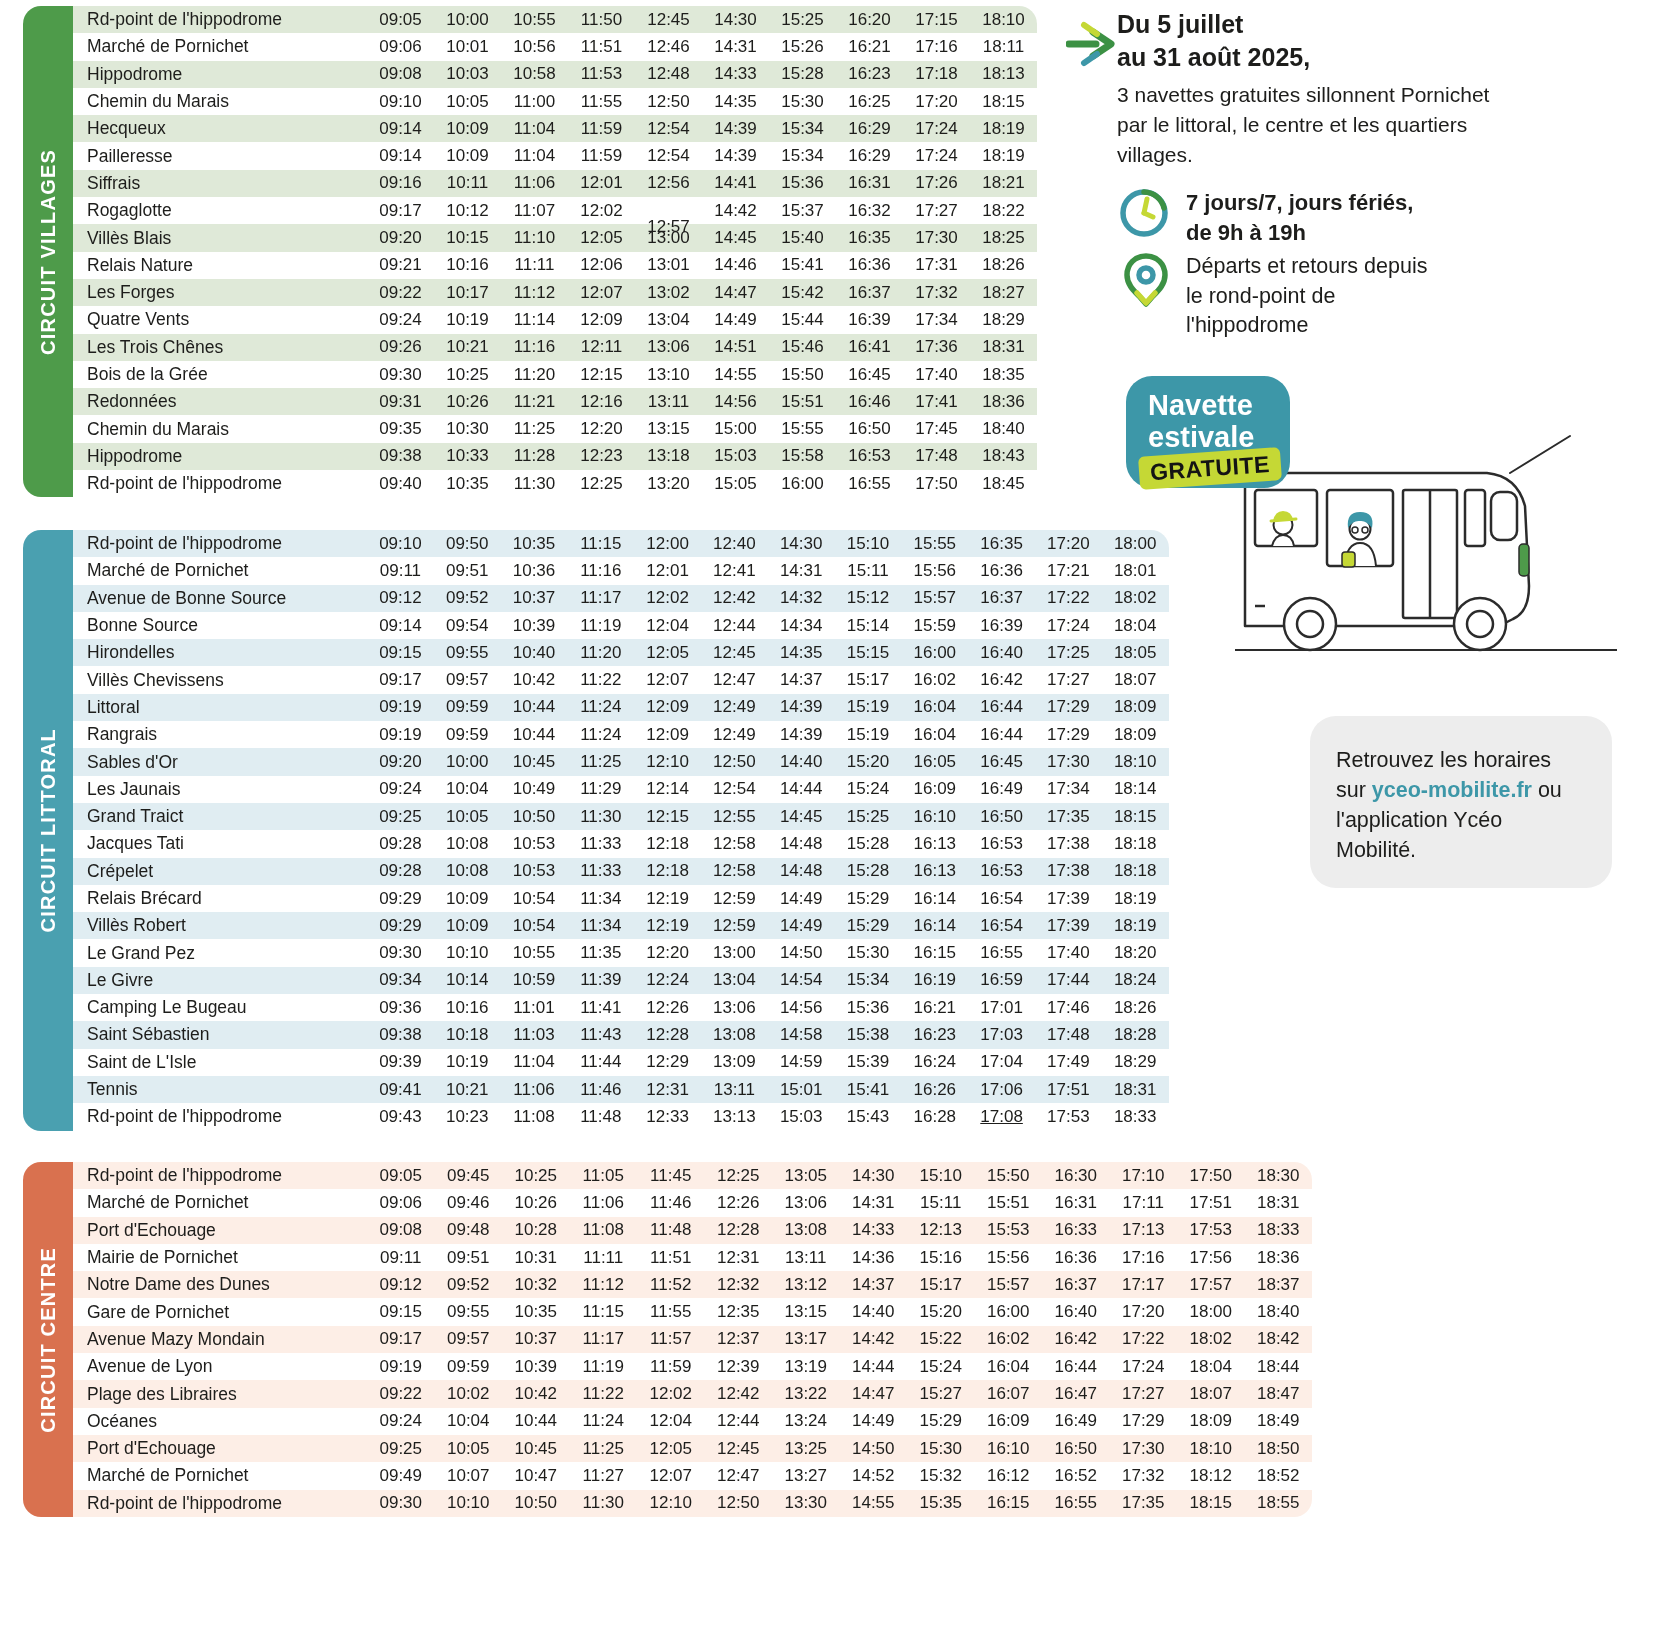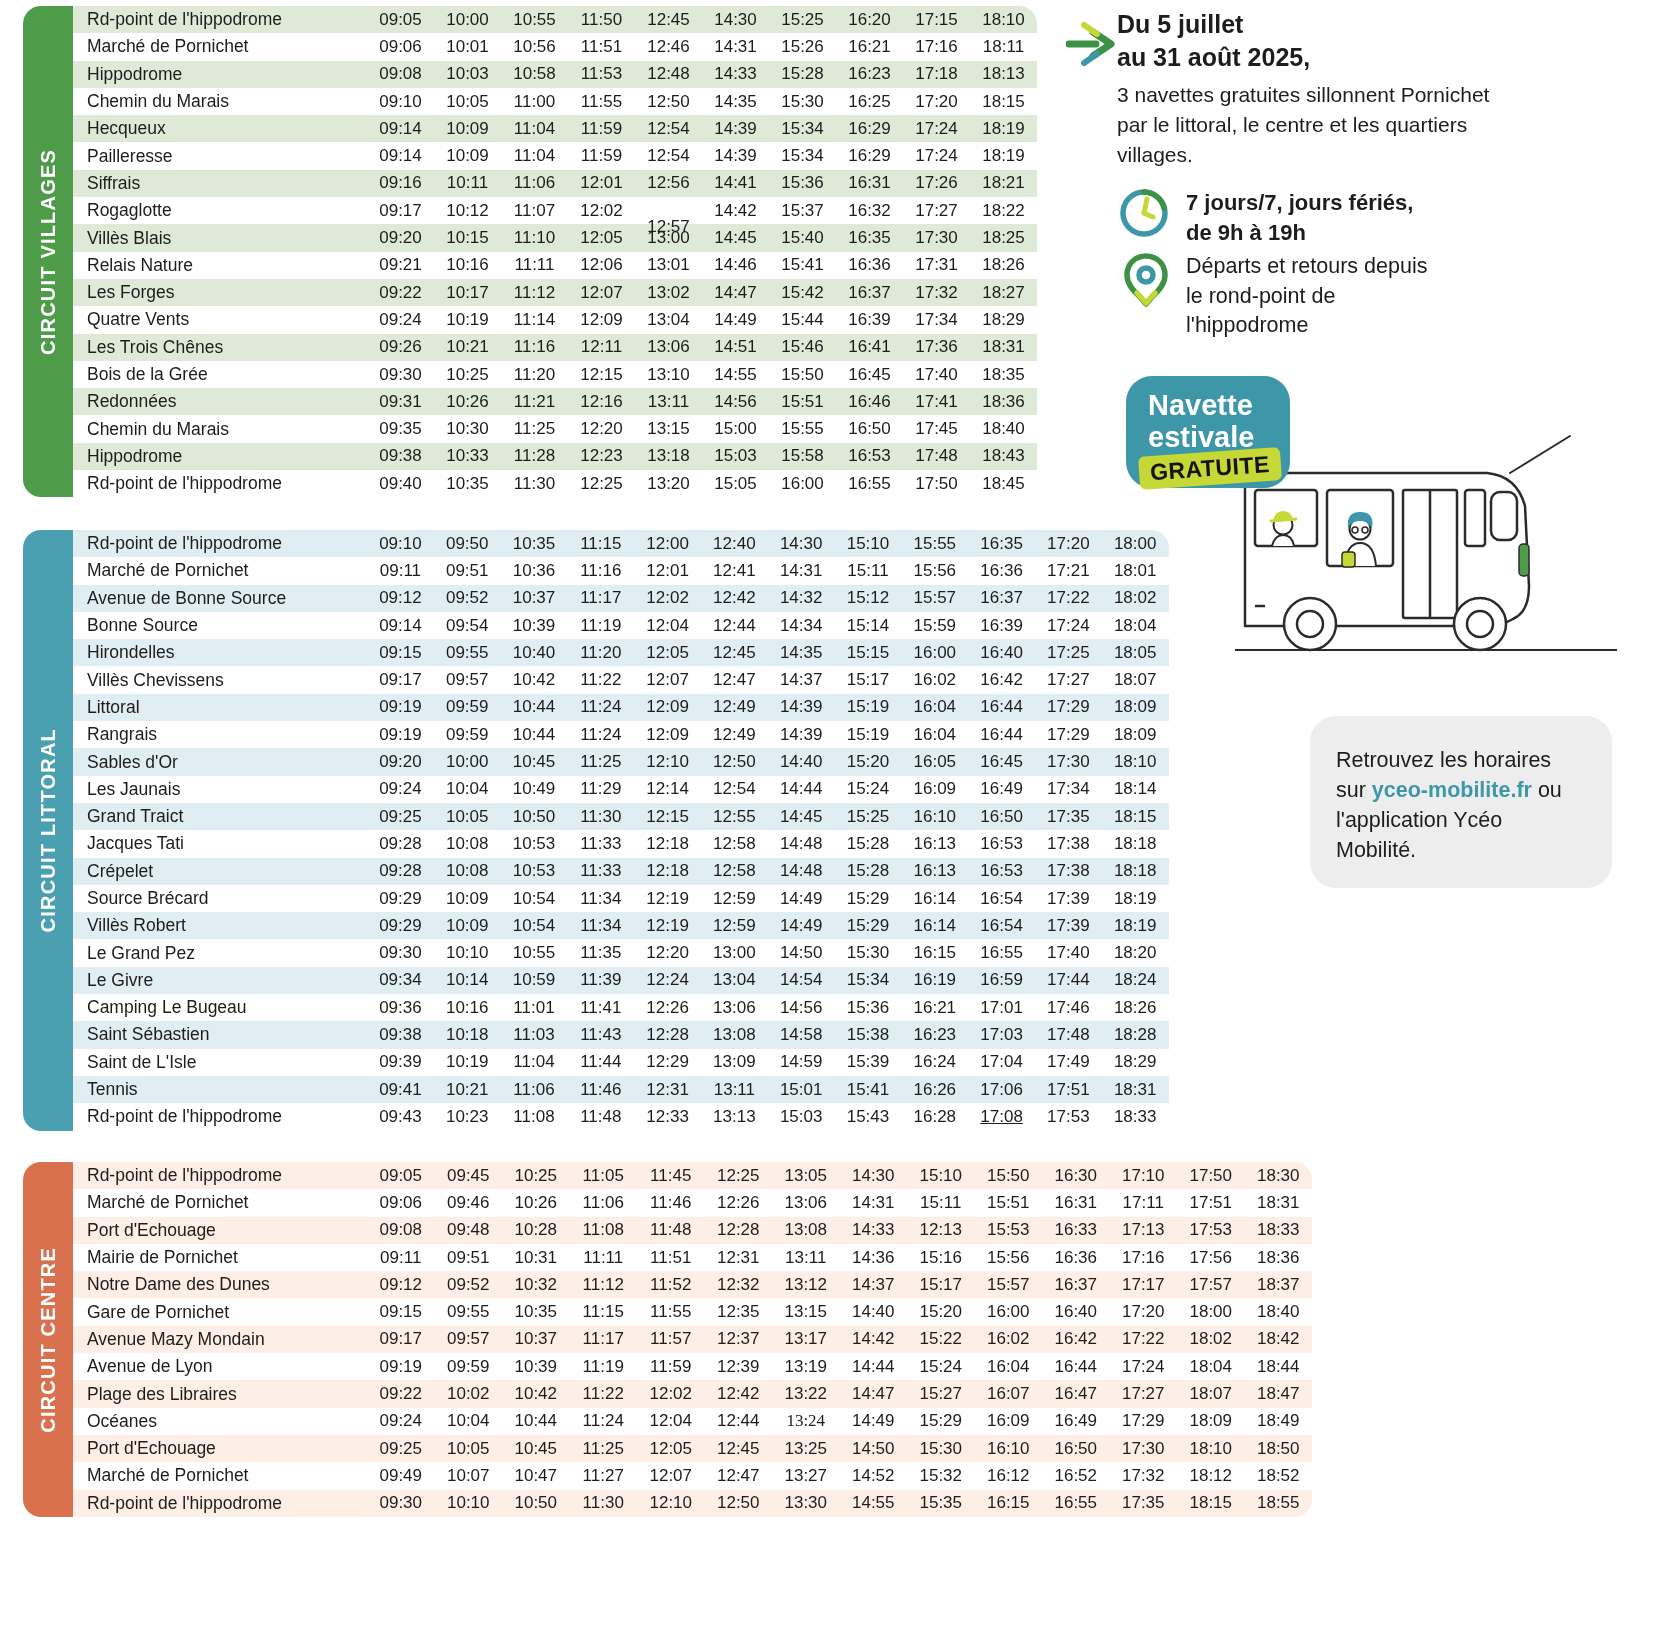--- a/index.html
+++ b/index.html
@@ -489,21 +489,21 @@
         <div class="time" style="width: 66.8px;">12:18</div>
         <div class="time" style="width: 66.8px;">12:58</div>
         <div class="time" style="width: 66.8px;">14:48</div>
         <div class="time" style="width: 66.8px;">15:28</div>
         <div class="time" style="width: 66.8px;">16:13</div>
         <div class="time" style="width: 66.8px;">16:53</div>
         <div class="time" style="width: 66.8px;">17:38</div>
         <div class="time" style="width: 66.8px;">18:18</div>
       </div>
       <div class="row">
-        <div class="stop">Source Brécard</div>
+        <div class="stop">Relais Brécard</div>
         <div class="time" style="width: 66.8px;">09:29</div>
         <div class="time" style="width: 66.8px;">10:09</div>
         <div class="time" style="width: 66.8px;">10:54</div>
         <div class="time" style="width: 66.8px;">11:34</div>
         <div class="time" style="width: 66.8px;">12:19</div>
         <div class="time" style="width: 66.8px;">12:59</div>
         <div class="time" style="width: 66.8px;">14:49</div>
         <div class="time" style="width: 66.8px;">15:29</div>
         <div class="time" style="width: 66.8px;">16:14</div>
         <div class="time" style="width: 66.8px;">16:54</div>
@@ -792,21 +792,21 @@
         <div class="time" style="width: 67.5px;">18:47</div>
       </div>
       <div class="row">
         <div class="stop">Océanes</div>
         <div class="time" style="width: 67.5px;">09:24</div>
         <div class="time" style="width: 67.5px;">10:04</div>
         <div class="time" style="width: 67.5px;">10:44</div>
         <div class="time" style="width: 67.5px;">11:24</div>
         <div class="time" style="width: 67.5px;">12:04</div>
         <div class="time" style="width: 67.5px;">12:44</div>
-        <div class="time" style="width: 67.5px; font-family: Liberation Serif, serif;">13:24</div>
+        <div class="time" style="width: 67.5px;">13:24</div>
         <div class="time" style="width: 67.5px;">14:49</div>
         <div class="time" style="width: 67.5px;">15:29</div>
         <div class="time" style="width: 67.5px;">16:09</div>
         <div class="time" style="width: 67.5px;">16:49</div>
         <div class="time" style="width: 67.5px;">17:29</div>
         <div class="time" style="width: 67.5px;">18:09</div>
         <div class="time" style="width: 67.5px;">18:49</div>
       </div>
       <div class="row shaded">
         <div class="stop">Port d'Echouage</div>

